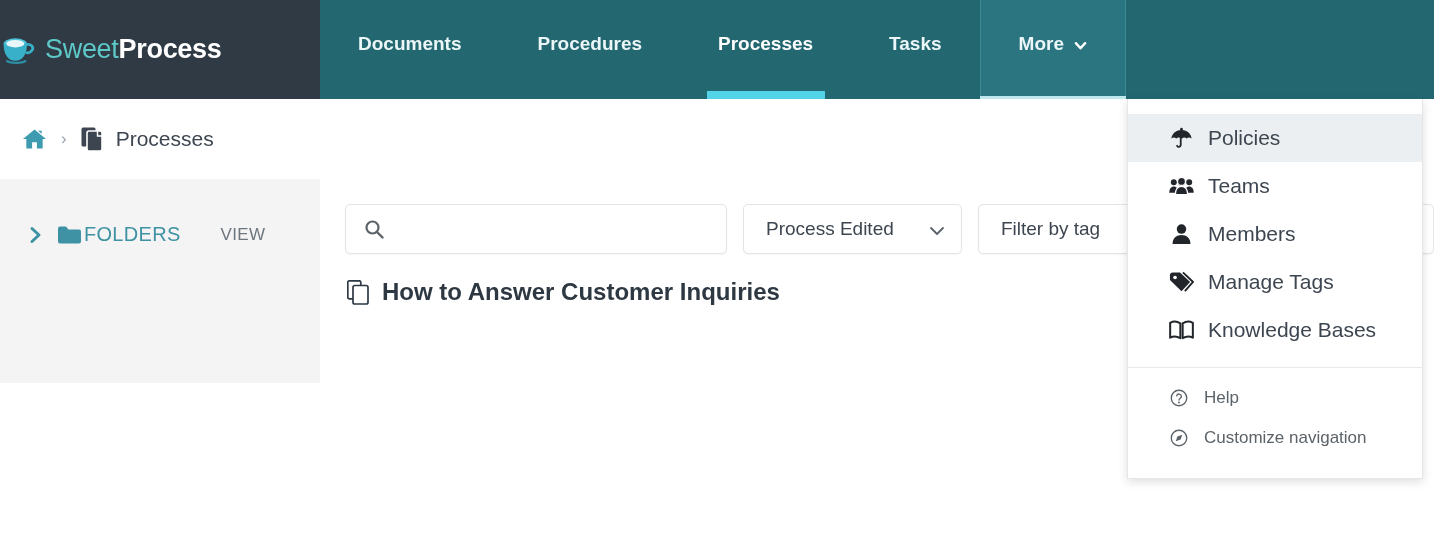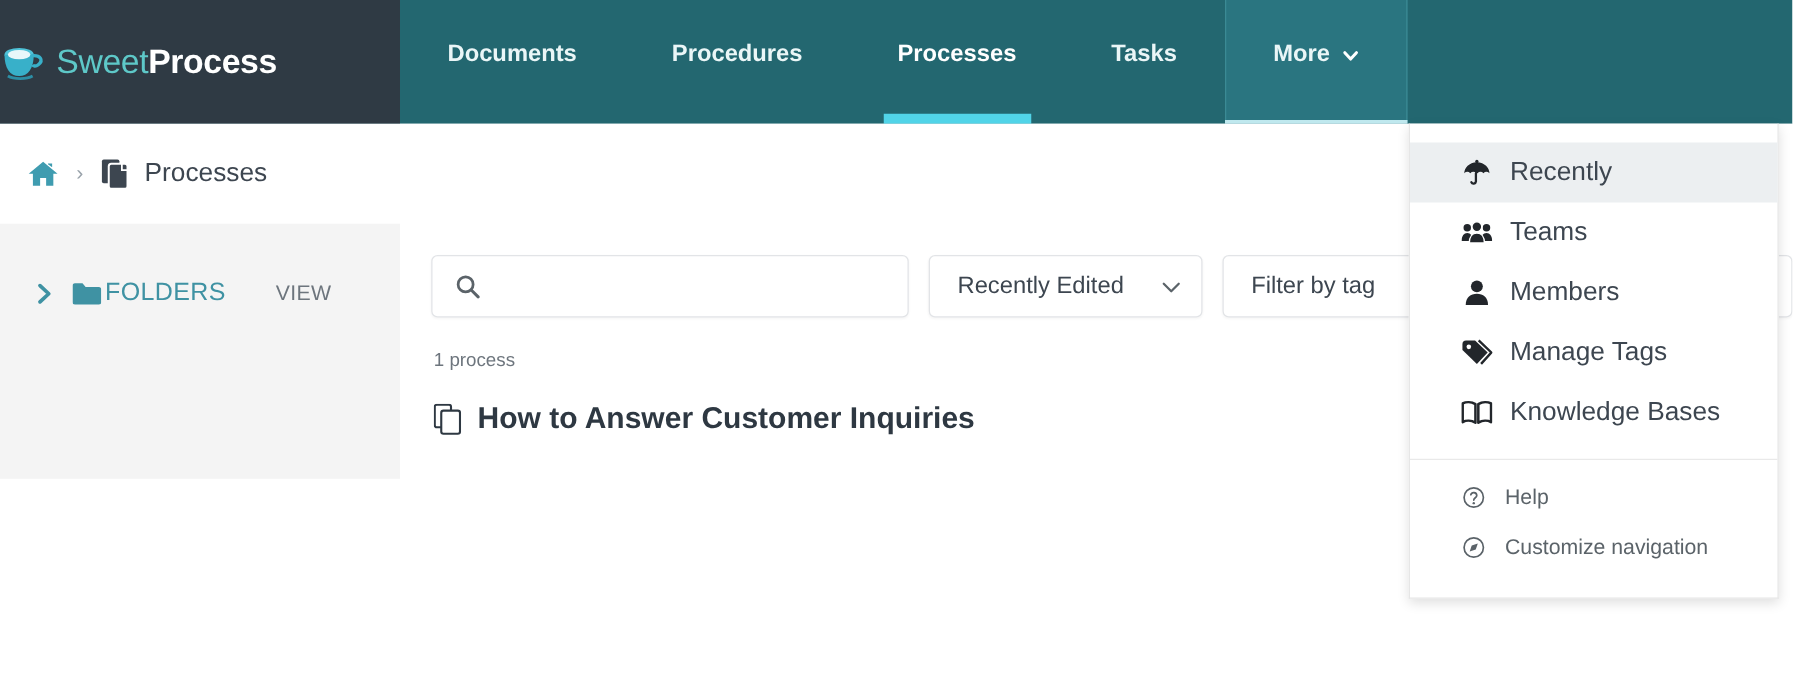--- a/index.html
+++ b/index.html
@@ -288,21 +288,21 @@
         <span class="search-icon">
           <svg viewBox="0 0 20 20" width="20" height="20">
             <circle cx="8.5" cy="8.5" r="6" fill="none" stroke="#5b6369" stroke-width="2.2"></circle>
             <path d="M13 13 L18.5 18.5" stroke="#5b6369" stroke-width="2.4" stroke-linecap="round"></path>
           </svg>
         </span>
         <input class="search-input" type="text" value="" placeholder="" style="">
       </div>
 
       <div class="select-box select-sort">
-        <span class="selval">Recently Edited</span>
+        <span class="selval">Process Edited</span>
         <span class="select-caret">
           <svg viewBox="0 0 16 12" width="16" height="12">
             <path d="M2 3 L8 9 L14 3" fill="none" stroke="#5b6369" stroke-width="1.8" stroke-linecap="round" stroke-linejoin="round"></path>
           </svg>
         </span>
       </div>
 
       <div class="select-box select-filter">
         <span class="selval">Filter by tag</span>
         <span class="select-caret">
@@ -316,21 +316,20 @@
         <span class="selval">Filter by</span>
         <span class="select-caret">
           <svg viewBox="0 0 16 12" width="16" height="12">
             <path d="M2 3 L8 9 L14 3" fill="none" stroke="#5b6369" stroke-width="1.8" stroke-linecap="round" stroke-linejoin="round"></path>
           </svg>
         </span>
       </div>
 
     </div>
 
-    <div class="count-text">1 process</div>
 
     <div class="proc-row">
       <span class="proc-doc-icon">
         <svg viewBox="0 0 22 25" width="22" height="25">
           <rect x="0.8" y="0.8" width="13" height="18" rx="1.6" fill="none" stroke="#2e3842" stroke-width="1.7"></rect>
           <rect x="6" y="5.5" width="15" height="18.5" rx="1.8" fill="#ffffff" stroke="#2e3842" stroke-width="1.7"></rect>
         </svg>
       </span>
       <span class="proc-title">How to Answer Customer Inquiries</span>
     </div>
@@ -340,21 +339,21 @@
   <div class="dropdown">
 
     <div class="menu-item hover">
       <span class="menu-icon">
         <svg viewBox="0 0 24 24" width="23" height="23">
           <path d="M12 3 C5.5 3 1.5 8 1.5 12 C3 10.7 5 10.5 6.5 12 C8 10.5 10 10.5 11.5 12 L12.5 12 C14 10.5 16 10.5 17.5 12 C19 10.5 21 10.7 22.5 12 C22.5 8 18.5 3 12 3 Z" fill="#22262b"></path>
           <path d="M11.2 12 L11.2 19 A2 2 0 0 1 7.4 19.6" fill="none" stroke="#22262b" stroke-width="1.9" stroke-linecap="round"></path>
           <circle cx="12" cy="2.3" r="1.4" fill="#22262b"></circle>
         </svg>
       </span>
-      <span class="mlabel">Recently</span>
+      <span class="mlabel">Policies</span>
     </div>
 
     <div class="menu-item">
       <span class="menu-icon">
         <svg viewBox="0 0 26 20" width="25" height="20">
           <circle cx="5" cy="6" r="3.1" fill="#22262b"></circle>
           <circle cx="21" cy="6" r="3.1" fill="#22262b"></circle>
           <path d="M0.3 17 C0.3 12.7 2.3 10.4 5 10.4 C7.7 10.4 9.7 12.7 9.7 17 Z" fill="#22262b"></path>
           <path d="M16.3 17 C16.3 12.7 18.3 10.4 21 10.4 C23.7 10.4 25.7 12.7 25.7 17 Z" fill="#22262b"></path>
           <circle cx="13" cy="5.2" r="4.1" fill="#22262b" stroke="#ffffff" stroke-width="1.2"></circle>

